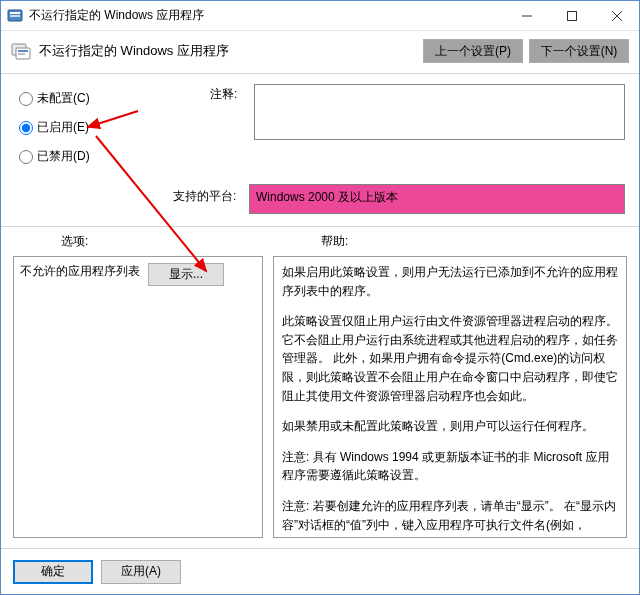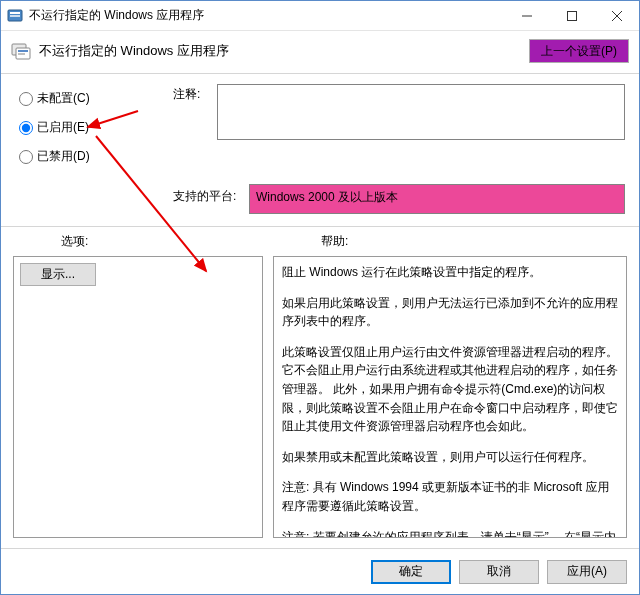--- a/index.html
+++ b/index.html
@@ -48,21 +48,21 @@
   }
   .header-icon {
     width: 20px; height: 20px;
     margin-right: 8px;
   }
   .header-title { flex:1; font-size:13px;}
   .nav-btn {
     height: 24px;
     min-width: 100px;
     margin-left: 6px;
-    background: #a21caf;
+    background: #a3a3a3;
     border: 1px solid #adadad;
     font-size: 12px;
     font-family: inherit;
     cursor: pointer;
   }
   
   .config-area {
     display: grid;
     grid-template-columns: 110px 1fr;
     grid-template-rows: auto auto;
@@ -77,21 +77,21 @@
     grid-row: 1 / span 2;
     grid-column: 1;
     display:flex; flex-direction:column; gap:12px;
     padding-top: 6px;
   }
   .radio-item { display:flex; align-items:center; gap:4px; }
   .radio-item input[type=radio]{ width:14px;height:14px;margin:0;}
   .comment-label {
     grid-column: 2;
     grid-row: 1;
-    display:flex; align-items:flex-start; gap:6px;
+    display:flex; align-items:flex-start; gap:6px;margin-left:37px;
   }
   .comment-label span.lbl { width: 38px; padding-top:2px;}
   .comment-box {
     flex:1;
     height: 56px;
     border: 1px solid #828282;
     background: #fff;
     resize:none;
     font-family: inherit; font-size:12px;
     padding:2px 4px;
@@ -147,21 +147,21 @@
     padding: 6px 8px;
     overflow-y:auto;
     font-size:12px;
     line-height:1.55;
   }
   .help-box p { margin: 0 0 12px 0;}
   
   .footer {
     height: 46px;
     border-top: 1px solid #d6d6d6;
-    display:flex; align-items:center; justify-content:flex-end;
+    display:flex; align-items:center; 
     padding: 0 12px;
     gap: 8px;
   }
   .footer-btn {
     height: 24px; min-width: 80px;
     background:#e1e1e1;
     border:1px solid #adadad;
     font-family:inherit; font-size:12px;
     cursor:pointer;
   }
@@ -211,20 +211,21 @@
     <span class="header-icon">
       <svg viewBox="0 0 20 20">
           <rect x="1" y="3" width="14" height="11" rx="1" fill="#eaeaea" stroke="#8a8a8a"></rect>
           <rect x="5" y="7" width="14" height="11" rx="1" fill="#fff" stroke="#8a8a8a"></rect>
           <rect x="7" y="9" width="10" height="2" fill="#5a8bc9"></rect>
           <rect x="7" y="12" width="7" height="2" fill="#c0c0c0"></rect>
         </svg>
     </span>
     <span class="header-title">不运行指定的 Windows 应用程序</span>
     <button class="nav-btn">上一个设置(P)</button>
+    <button class="nav-btn">下一个设置(N)</button>
   </div>
 
   <div class="config-area">
     <div class="radio-col">
       <label class="radio-item">
         <input type="radio" name="state" style="">
         <span>未配置(C)</span>
       </label>
       <label class="radio-item">
         <input type="radio" name="state" checked="" style="">
@@ -247,35 +248,34 @@
     </div>
   </div>
 
   <div class="labels-row">
     <div class="left-lbl">选项:</div>
     <div>帮助:</div>
   </div>
 
   <div class="lower">
     <div class="options-box">
+      <span>不允许的应用程序列表</span>
       <button class="show-btn">显示...</button>
     </div>
     <div class="help-box">
-      <p>阻止 Windows 运行在此策略设置中指定的程序。</p>
       <p>如果启用此策略设置，则用户无法运行已添加到不允许的应用程序列表中的程序。</p>
       <p>此策略设置仅阻止用户运行由文件资源管理器进程启动的程序。它不会阻止用户运行由系统进程或其他进程启动的程序，如任务管理器。 此外，如果用户拥有命令提示符(Cmd.exe)的访问权限，则此策略设置不会阻止用户在命令窗口中启动程序，即使它阻止其使用文件资源管理器启动程序也会如此。</p>
       <p>如果禁用或未配置此策略设置，则用户可以运行任何程序。</p>
       <p>注意: 具有 Windows 1994 或更新版本证书的非 Microsoft 应用程序需要遵循此策略设置。</p>
       <p>注意: 若要创建允许的应用程序列表，请单击“显示”。 在“显示内容”对话框的“值”列中，键入应用程序可执行文件名(例如，Winword.exe、Poledit.exe 和 Powerpnt.exe)。</p>
     </div>
   </div>
 
   <div class="footer">
     <button class="footer-btn default">确定</button>
-    <button class="footer-btn">取消</button>
     <button class="footer-btn">应用(A)</button>
   </div>
 
   <svg class="annot" style="left:82px;top:106px;width:60px;height:30px;">
     <defs>
         <marker id="ah1" markerWidth="8" markerHeight="8" refX="6" refY="3" orient="auto">
           <path d="M0,0 L7,3 L0,6 Z" fill="#e60000"></path>
         </marker>
       </defs>
     <line x1="55" y1="4" x2="5" y2="20" stroke="#e60000" stroke-width="2" marker-end="url(#ah1)"></line>

